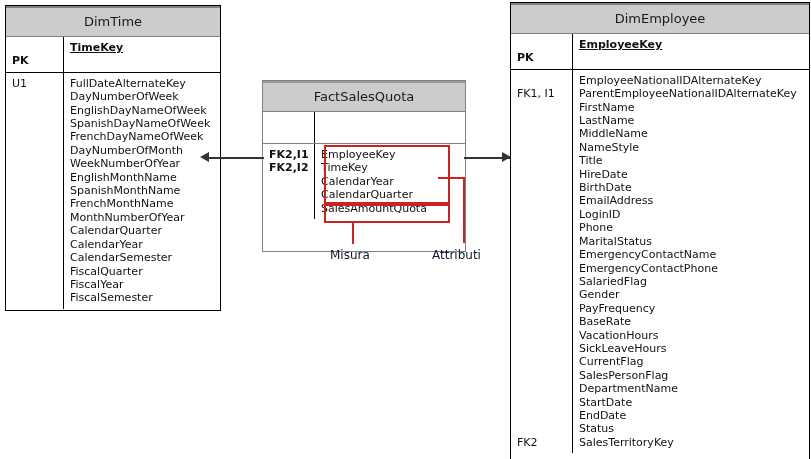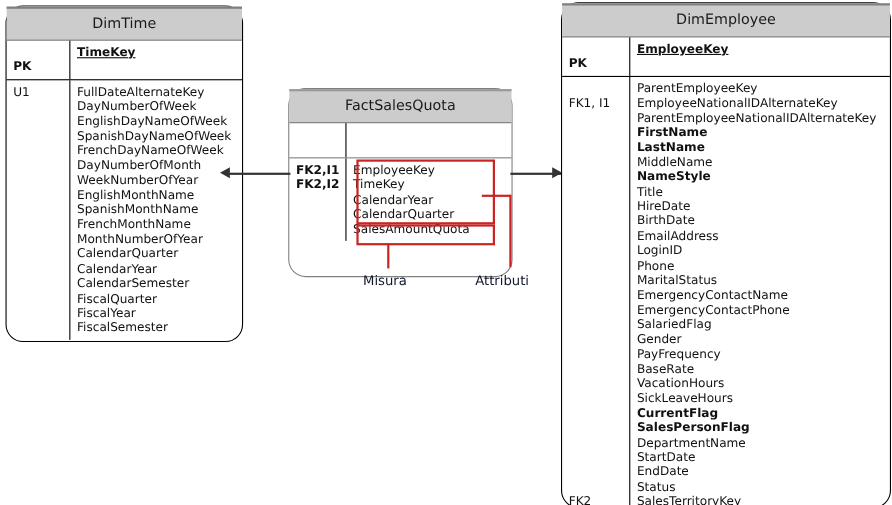--- a/index.html
+++ b/index.html
@@ -14,21 +14,20 @@
     background: #ffffff;
     font-family: "DejaVu Sans", "Liberation Sans", sans-serif;
     overflow: hidden;
   }
 
   
   .entity {
     position: absolute;
     box-sizing: border-box;
     background: #ffffff;
-    border-radius: 16px;
   }
   .entity.blackframe {
     border: 1px solid #000000;
   }
   .entity.grayframe {
     border: 1px solid #808080;
   }
   .ent-title {
     box-sizing: border-box;
     background: #cccccc;
@@ -79,21 +78,21 @@
   .pk-label {
     font-weight: bold;
     font-size: 11px;
   }
   .pk-field {
     font-weight: bold;
     text-decoration: underline;
     font-size: 11px;
   }
   .fld { display: block; white-space: nowrap; }
-  .fld.b { font-weight: bold; }
+  .fld.b { font-weight: normal; }
 
   
   .hline {
     position: absolute;
     height: 0;
     border-top: 2px solid #333333;
   }
   .arrow-left, .arrow-right {
     position: absolute;
     width: 0; height: 0;
@@ -196,21 +195,20 @@
       <div class="col-fields">
         <span class="pk-field">EmployeeKey</span>
       </div>
     </div>
     <div class="ent-row">
       <div class="col-key" style="width:62px; position:relative;">
         <span>FK1, I1</span>
         <span style="position:absolute; left:6px; bottom:4px;">FK2</span>
       </div>
       <div class="col-fields">
-          <span class="fld">ParentEmployeeKey</span>
           <span class="fld">EmployeeNationalIDAlternateKey</span>
           <span class="fld">ParentEmployeeNationalIDAlternateKey</span>
           <span class="fld b">FirstName</span>
           <span class="fld b">LastName</span>
           <span class="fld">MiddleName</span>
           <span class="fld b">NameStyle</span>
           <span class="fld">Title</span>
           <span class="fld">HireDate</span>
           <span class="fld">BirthDate</span>
           <span class="fld">EmailAddress</span>

